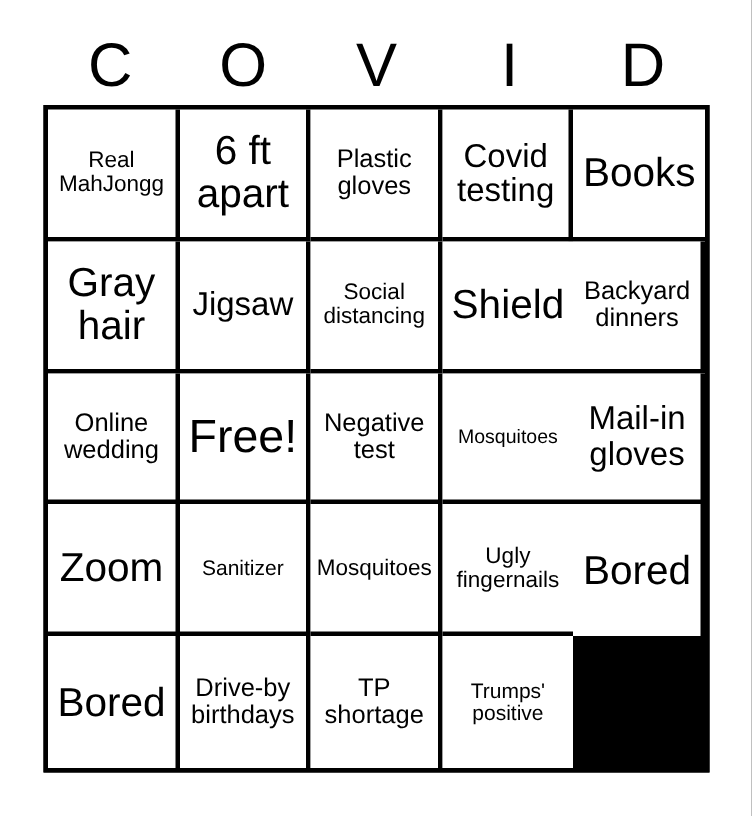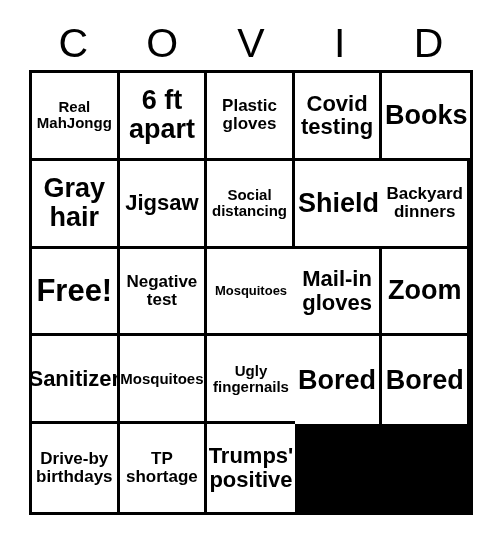--- a/index.html
+++ b/index.html
@@ -69,30 +69,30 @@
     text-align: center;
     padding: 1px 3px;
     overflow: hidden;
   }
   .cell.col-last { border-right: none; }
   .cell.row-last { border-bottom: none; }
 
   .cell-text {
     display: block;
     line-height: 1.08;
-    font-weight: 700;
+    font-weight: 400;
     color: #000000;
     word-break: normal;
   }
 
   
   .sz-xs  { font-size: 13px; }
   .sz-s   { font-size: 15px; }
   .sz-m   { font-size: 17px; }
-  .sz-l   { font-size: 22px; }
+  .sz-l   { font-size: 14px; }
   .sz-xl  { font-size: 22px; }
   .sz-xxl { font-size: 27px; }
   .sz-huge{ font-size: 31px; }
 </style>
 </head>
 <body>
 
 <div id="card">
 
   <div id="header-row">
@@ -128,20 +128,23 @@
       <div class="cell">
         <span class="cell-text sz-s">Social distancing</span>
       </div>
       <div class="cell col-last">
         <span class="cell-text sz-xxl">Shield</span>
       </div>
       <div class="cell">
         <span class="cell-text sz-m">Backyard dinners</span>
       </div>
       <div class="cell">
+        <span class="cell-text sz-m">Online wedding</span>
+      </div>
+      <div class="cell">
         <span class="cell-text sz-huge">Free!</span>
       </div>
       <div class="cell">
         <span class="cell-text sz-m">Negative test</span>
       </div>
       <div class="cell col-last">
         <span class="cell-text sz-xs">Mosquitoes</span>
       </div>
       <div class="cell">
         <span class="cell-text sz-xl">Mail-in gloves</span>

